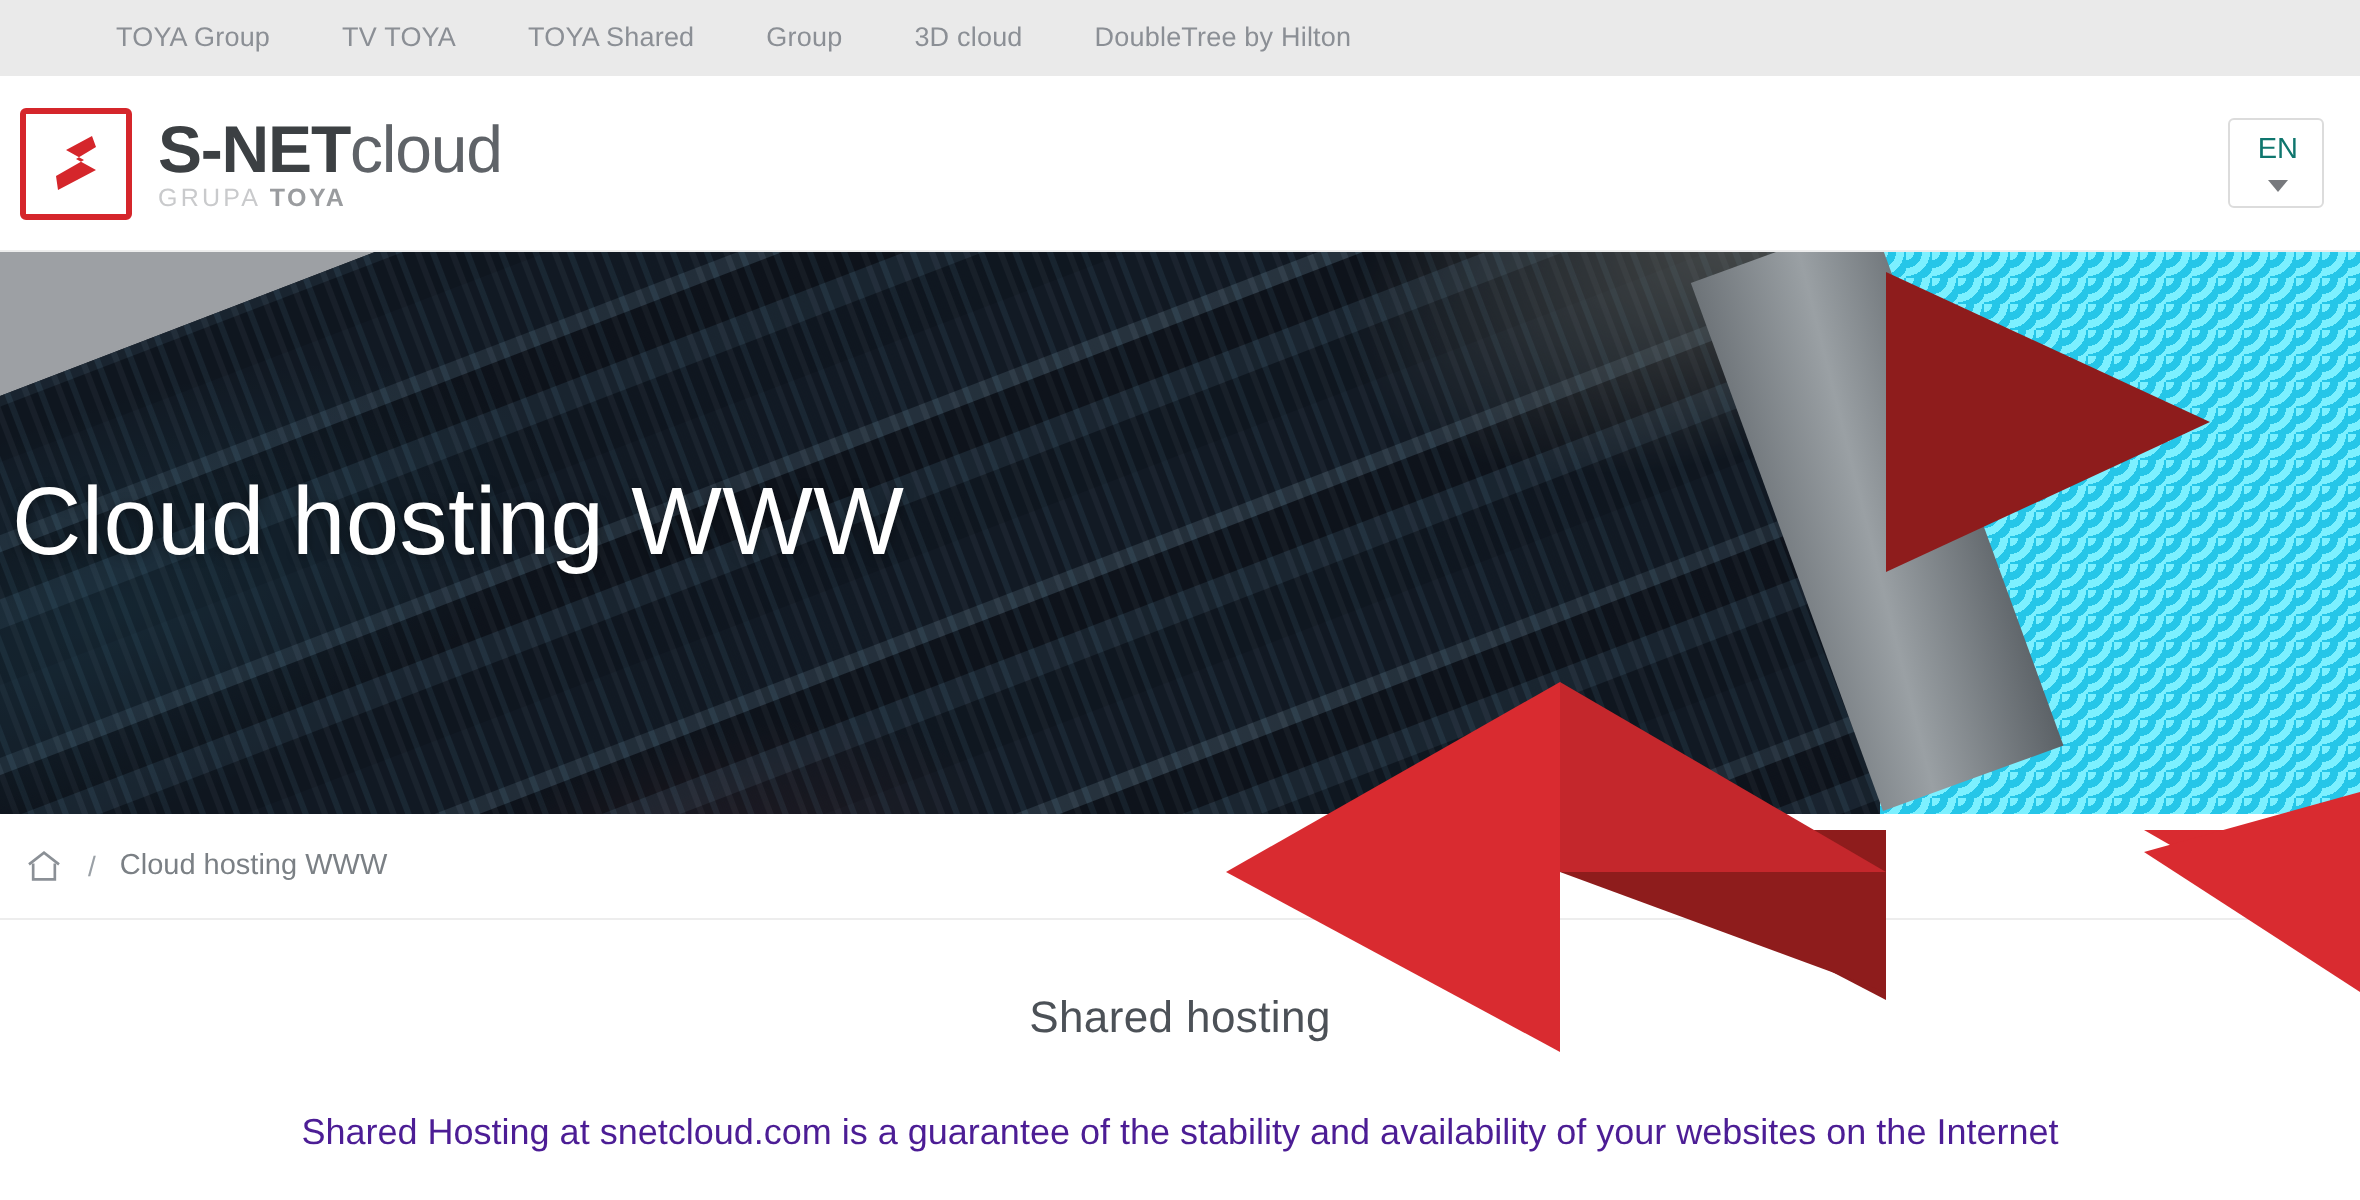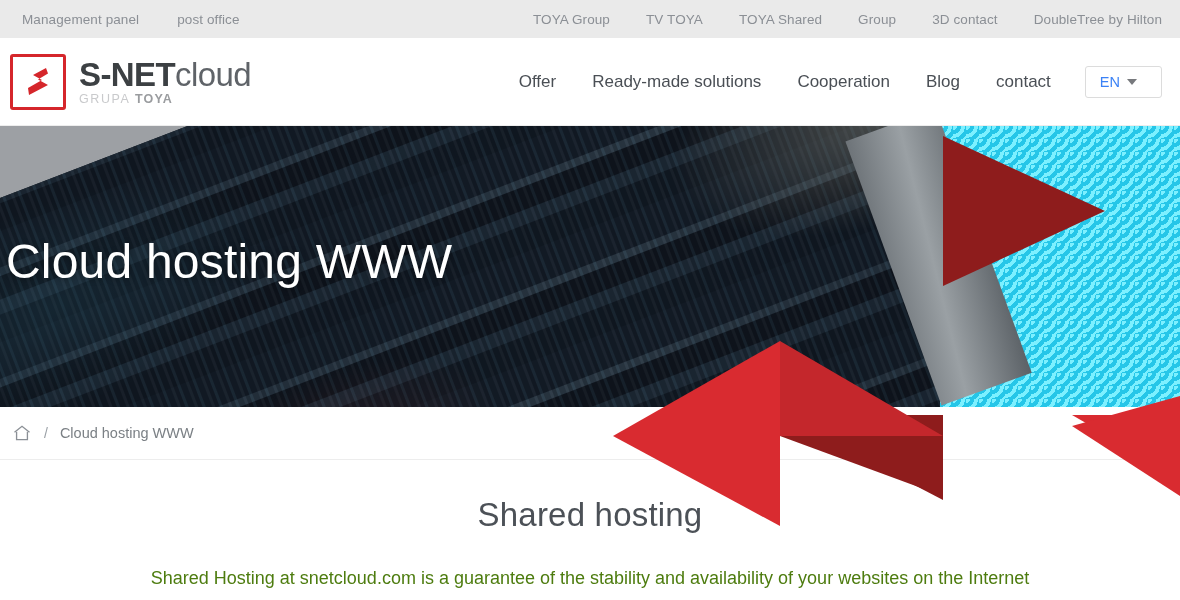--- a/index.html
+++ b/index.html
@@ -42,23 +42,24 @@
   .brand-sub b{ color:#9a9c9f; letter-spacing:1.2px; }
 
   .mainnav{ display:flex; align-items:center; }
   .mainnav ul{ list-style:none; display:flex; align-items:center; }
   .mainnav li{ margin-left:36px; }
   .mainnav a{
     color:#4a4f55; text-decoration:none; font-size:17px; white-space:nowrap;
   }
   .langbtn{
     margin-left:34px; border:1px solid #dcdcdc; border-radius:3px;
-    padding:7px 24px 7px 14px; display:flex; align-items:center; gap:7px;
-    background:#fff; cursor:pointer; font-size:14.5px; color:#3b82f6;
+    padding:7px 12px 7px 14px; display:flex; align-items:center; gap:7px;
+    background:#fff; cursor:pointer; font-size:14.5px; color:#0f766e;
     font-family:inherit;
+    flex-direction:column;
   }
   .caret{ width:0;height:0;border-left:5px solid transparent;
           border-right:5px solid transparent;border-top:6px solid #77797d; }
 
   
   .hero{ position:relative; height:281px; overflow:visible; }
   .hero-clip{ position:absolute; inset:0; overflow:hidden; }
   .hero-photo{
     position:absolute; left:-14%; top:-48%; width:128%; height:196%;
     transform:rotate(-21deg);
@@ -108,46 +109,38 @@
     height:53px; display:flex; align-items:center; gap:12px; padding:0 12px;
     border-bottom:1px solid #ededed; background:transparent;
     position:relative; z-index:2;
   }
   .crumbs .sep{ color:#9aa0a6; font-size:14px; }
   .crumb-link{ color:#7b8085; font-size:14.5px; text-decoration:none; }
   .home-icon{ width:20px;height:20px;display:block; }
 
   
   .main{ padding-top:36px; text-align:center; position:relative; z-index:2; }
-  .page-h1{ font-size:33px; font-weight:400; color:#4c5157; letter-spacing:.2px; }
-  .lead{ margin-top:34px; font-size:18px; color:#4d7c0f; font-weight:400; }
+  .page-h1{ font-size:22px; font-weight:400; color:#4c5157; letter-spacing:.2px; }
+  .lead{ margin-top:34px; font-size:18px; color:#4c1d95; font-weight:400; }
 </style>
 </head>
 <body>
 
 <div class="topbar">
-  <ul class="topbar-left">
-    <li>
-      <a href="#">Management panel</a>
-    </li>
-    <li>
-      <a href="#">post office</a>
-    </li>
-  </ul>
   <ul class="topbar-right">
     <li>
       <a href="#">TOYA Group</a></li>
     <li>
       <a href="#">TV TOYA</a></li>
     <li>
       <a href="#">TOYA Shared</a></li>
     <li>
       <a href="#">Group</a></li>
     <li>
-      <a href="#">3D contact</a></li>
+      <a href="#">3D cloud</a></li>
     <li>
       <a href="#">DoubleTree by Hilton</a></li>
   </ul>
 </div>
 
 <div class="header">
 
   <a href="#" class="brand">
     <span class="brand-mark">
       <svg viewBox="0 0 100 100" width="100%" height="100%" aria-hidden="true">
@@ -158,32 +151,20 @@
       <span class="brand-title">
         <span class="b1">S-NET</span><span class="b2">cloud</span>
       </span>
       <span class="brand-sub">
         <span>GRUPA </span><b>TOYA</b>
       </span>
     </span>
   </a>
 
   <nav class="mainnav">
-    <ul>
-      <li>
-        <a href="#">Offer</a></li>
-      <li>
-        <a href="#">Ready-made solutions</a></li>
-      <li>
-        <a href="#">Cooperation</a></li>
-      <li>
-        <a href="#">Blog</a></li>
-      <li>
-        <a href="#">contact</a></li>
-    </ul>
     <button class="langbtn">
       <span>EN</span>
       <span class="caret"></span>
     </button>
   </nav>
 </div>
 
 <div class="hero">
 
   <div class="hero-clip">

